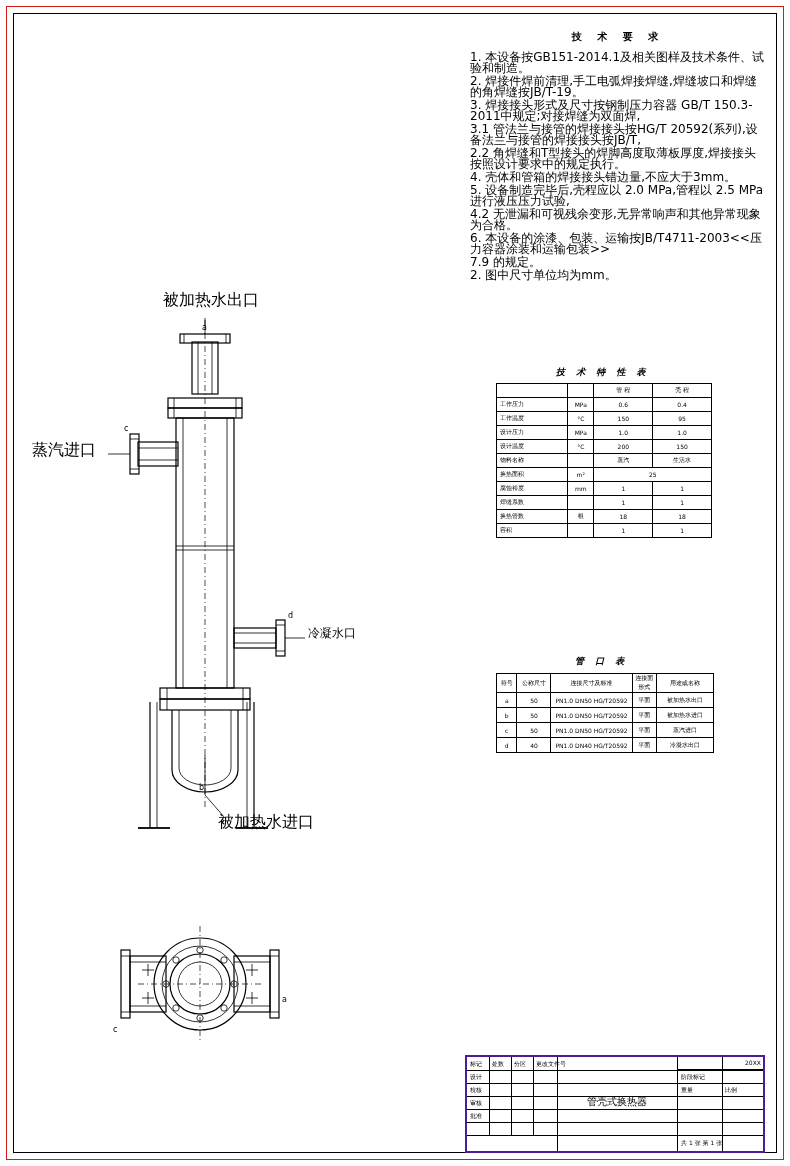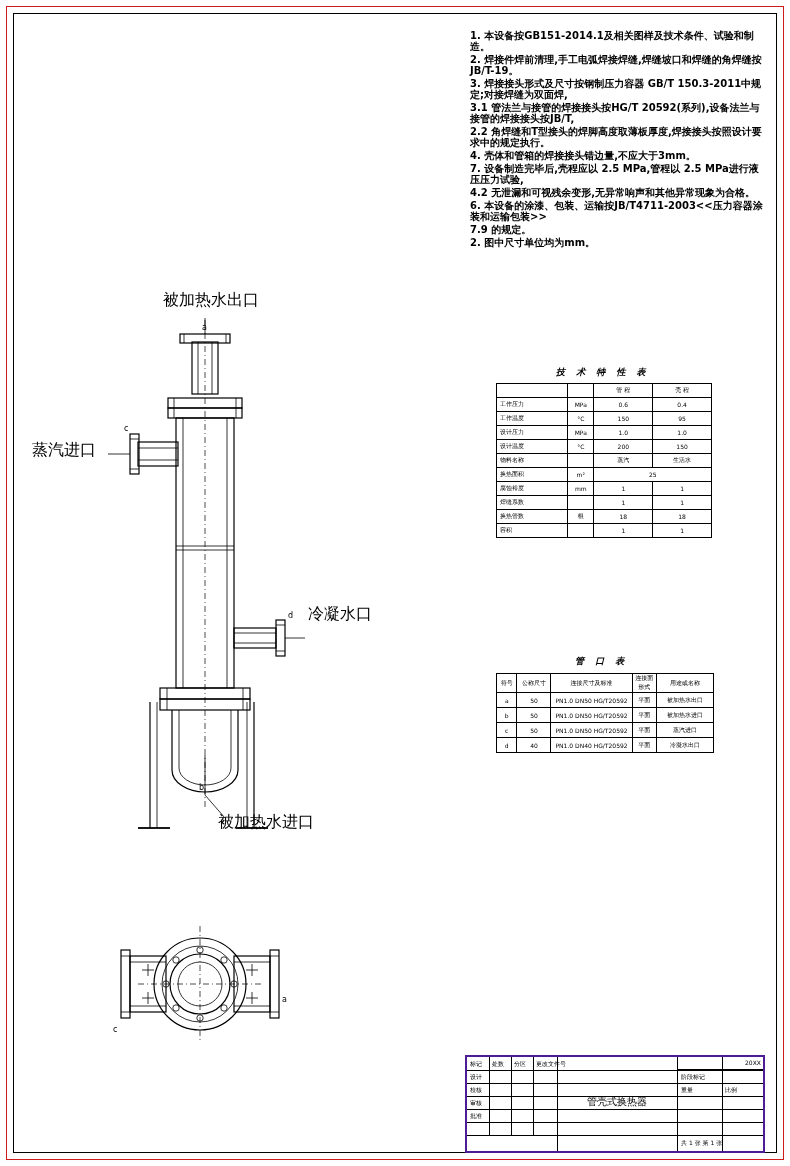--- a/index.html
+++ b/index.html
@@ -8,21 +8,21 @@
   .outer-border{position:absolute;left:6px;top:6px;width:778px;height:1154px;border:1px solid #d11a1a;box-sizing:border-box;}
   .inner-border{position:absolute;left:13px;top:13px;width:764px;height:1140px;border:1px solid #000;box-sizing:border-box;}
 
   
   .t{position:absolute;white-space:pre;color:#000;font-family:"DejaVu Sans","Liberation Sans",sans-serif;}
   .cn{font-family:"DejaVu Sans","Liberation Sans",sans-serif;}
 
   
   #notes{position:absolute;left:470px;top:30px;width:296px;}
   #notes .notes-title{font-size:10px;font-weight:bold;letter-spacing:6px;text-align:center;margin-bottom:8px;}
-  #notes .note{font-size:10px;line-height:11px;margin-bottom:2px;color:#000;font-weight:bold;}
+  #notes .note{font-size:12px;line-height:11px;margin-bottom:2px;color:#000;}
 
   
   .tbl-title{position:absolute;font-size:9px;font-weight:bold;letter-spacing:4px;font-style:italic;}
   table.dwg{position:absolute;border-collapse:collapse;font-size:6px;}
   table.dwg td,table.dwg th{border:1px solid #000;padding:0;text-align:center;vertical-align:middle;height:13px;font-weight:normal;color:#000;}
 
   
   #paramTable{left:496px;top:383px;width:216px;}
   #paramTable td:nth-child(1){width:70px;text-align:left;padding-left:3px;}
   #paramTable td:nth-child(2){width:26px;}
@@ -56,27 +56,28 @@
   .mark{font-size:8px;fill:#000;}
 </style>
 </head>
 <body>
 
 <div id="sheet">
   <div class="outer-border"></div>
   <div class="inner-border"></div>
 
   <div id="notes">
+    <div class="notes-title">技 术 要 求</div>
     <div class="note">1. 本设备按GB151-2014.1及相关图样及技术条件、试验和制造。</div>
     <div class="note">2. 焊接件焊前清理,手工电弧焊接焊缝,焊缝坡口和焊缝的角焊缝按JB/T-19。</div>
     <div class="note">3. 焊接接头形式及尺寸按钢制压力容器 GB/T 150.3-2011中规定;对接焊缝为双面焊,</div>
     <div class="note ind">3.1 管法兰与接管的焊接接头按HG/T 20592(系列),设备法兰与接管的焊接接头按JB/T,</div>
     <div class="note ind">2.2 角焊缝和T型接头的焊脚高度取薄板厚度,焊接接头按照设计要求中的规定执行。</div>
     <div class="note">4. 壳体和管箱的焊接接头错边量,不应大于3mm。</div>
-    <div class="note">7. 设备制造完毕后,壳程应以 2.5 MPa,管程以 2.5 MPa进行液压压力试验,</div>
+    <div class="note">5. 设备制造完毕后,壳程应以 2.0 MPa,管程以 2.5 MPa进行液压压力试验,</div>
     <div class="note ind">4.2 无泄漏和可视残余变形,无异常响声和其他异常现象为合格。</div>
     <div class="note">6. 本设备的涂漆、包装、运输按JB/T4711-2003&lt;&lt;压力容器涂装和运输包装&gt;&gt;</div>
     <div class="note ind">7.9 的规定。</div>
     <div class="note">2. 图中尺寸单位均为mm。</div>
   </div>
 
   <div class="tbl-title" style="left:556px;top:366px;">技 术 特 性 表</div>
   <table class="dwg" id="paramTable">
     <tbody>
         <tr>
@@ -310,21 +311,21 @@
           <line x1="226" y1="748" x2="238" y2="748"></line>
             <line x1="232" y1="742" x2="232" y2="754"></line>
         </g>
         <text x="93" y="782" class="mark">c</text>
         <text x="262" y="752" class="mark">a</text>
       </g>
     </svg>
 
     <div class="t cn" style="left:143px;top:40px;font-size:16px;">被加热水出口</div>
     <div class="t cn" style="left:12px;top:190px;font-size:16px;">蒸汽进口</div>
-    <div class="t cn" style="left:288px;top:354px;font-size:16px;">冷凝水口</div>
+    <div class="t cn" style="left:288px;top:375px;font-size:12px;">冷凝水口</div>
     <div class="t cn" style="left:198px;top:562px;font-size:16px;">被加热水进口</div>
   </div>
 
   <div id="titleblock">
     <div class="vline" style="left:90px;"></div>
     <div class="vline" style="left:210px;"></div>
     <div class="vline" style="left:255px;"></div>
     <div class="hline" style="top:12px;left:210px;right:0;width:auto;"></div>
     <div class="hline" style="top:13px;"></div>
     <div class="hline" style="top:26px;"></div>

